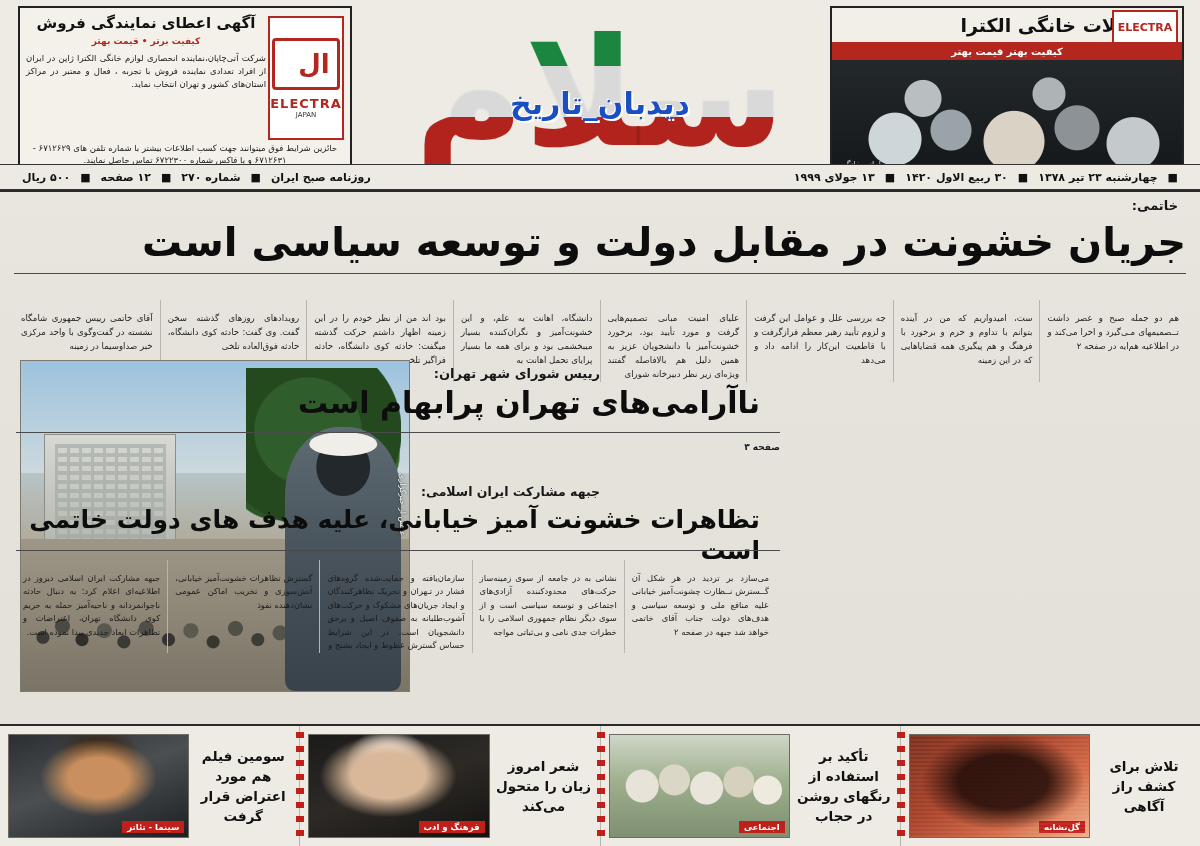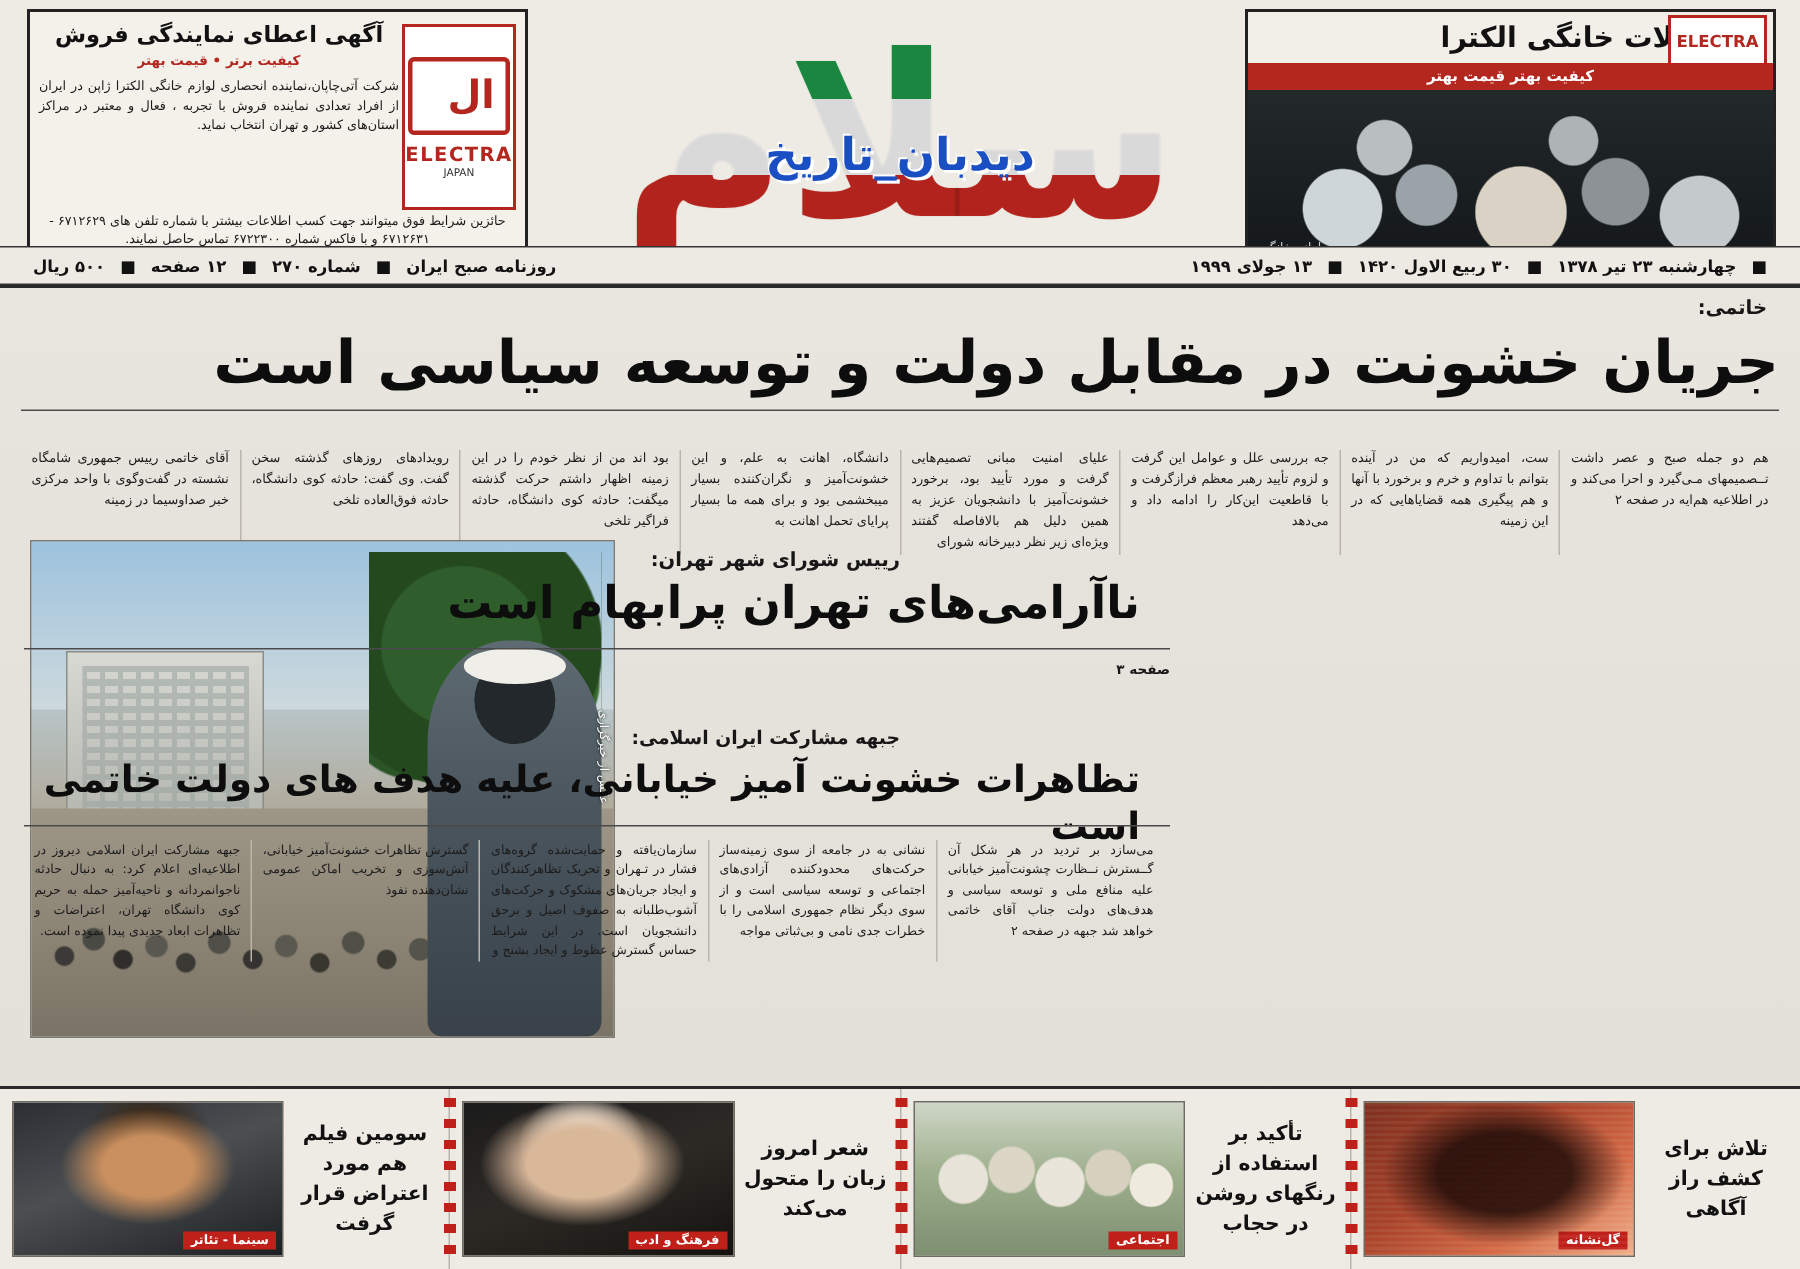--- a/index.html
+++ b/index.html
@@ -133,21 +133,21 @@
 
   .cols{
     position:absolute;top:108px;right:14px;width:1172px;
     display:flex;gap:0;direction:rtl;
   }
   .col{
     padding:0 7px;font-size:8.6px;line-height:1.62;text-align:justify;color:#1c1c1c;
     border-left:1px solid #b9b5ac;
   }
   .col:last-child{border-left:none;}
-  .col .cw{width:100%;}
+  .col .cw{width:100%;margin-top:12px;}
 
   .mid-kicker{position:absolute;top:174px;right:600px;width:584px;text-align:right;font-size:13px;font-weight:bold;}
   .mid-head{position:absolute;top:192px;right:440px;width:744px;text-align:right;}
   .mid-rule{position:absolute;top:240px;right:420px;width:764px;border-top:1px solid #4a4a4a;}
   .see-page{position:absolute;top:250px;right:420px;font-size:9px;font-weight:bold;}
 
   .mid2-kicker{position:absolute;top:292px;right:600px;width:584px;text-align:right;font-size:12.5px;font-weight:bold;}
   .mid2-head{position:absolute;top:312px;right:440px;width:744px;text-align:right;}
   .mid2-rule{position:absolute;top:358px;right:420px;width:764px;border-top:1px solid #4a4a4a;}
 
@@ -317,21 +317,21 @@
       <div class="kicker lead-kicker">خاتمی:</div>
       <div class="headline h1 lead-head">جریان خشونت در مقابل دولت و توسعه سیاسی است</div>
       <div class="rule"></div>
     </div>
 
     <div class="cols">
       <div class="col" style="width:12.5%">
           <div class="cw">هم دو جمله صبح و عصر داشت تــصمیمهای مـی‌گیرد و احرا می‌کند و در اطلاعیه هم‌ایه در صفحه ۲</div>
         </div>
       <div class="col" style="width:12.5%">
-          <div class="cw">ست، امیدواریم که من در آینده بتوانم با تداوم و خرم و برخورد با آنها و هم پیگیری همه قضایاهایی که در این زمینه</div>
+          <div class="cw">ست، امیدواریم که من در آینده بتوانم با تداوم و خرم و برخورد با فرهنگ و هم پیگیری همه قضایاهایی که در این زمینه</div>
         </div>
       <div class="col" style="width:12.5%">
           <div class="cw">جه بررسی علل و عوامل این گرفت و لزوم تأیید رهبر معظم فرازگرفت و با قاطعیت این‌کار را ادامه داد و می‌دهد</div>
         </div>
       <div class="col" style="width:12.5%">
           <div class="cw">علیای امنیت مبانی تصمیم‌هایی گرفت و مورد تأیید بود، برخورد خشونت‌آمیز با دانشجویان عزیز به همین دلیل هم بالافاصله گفتند ویژه‌ای زیر نظر دبیرخانه شورای</div>
         </div>
       <div class="col" style="width:12.5%">
           <div class="cw">دانشگاه، اهانت به علم، و این خشونت‌آمیز و نگران‌کننده بسیار میبخشمی بود و برای همه ما بسیار پرایای تحمل اهانت به</div>
         </div>

